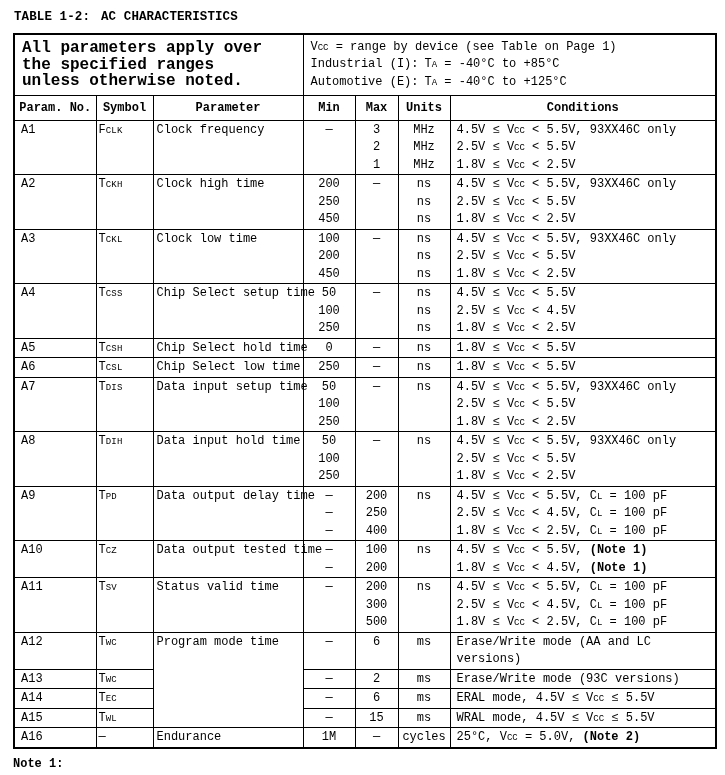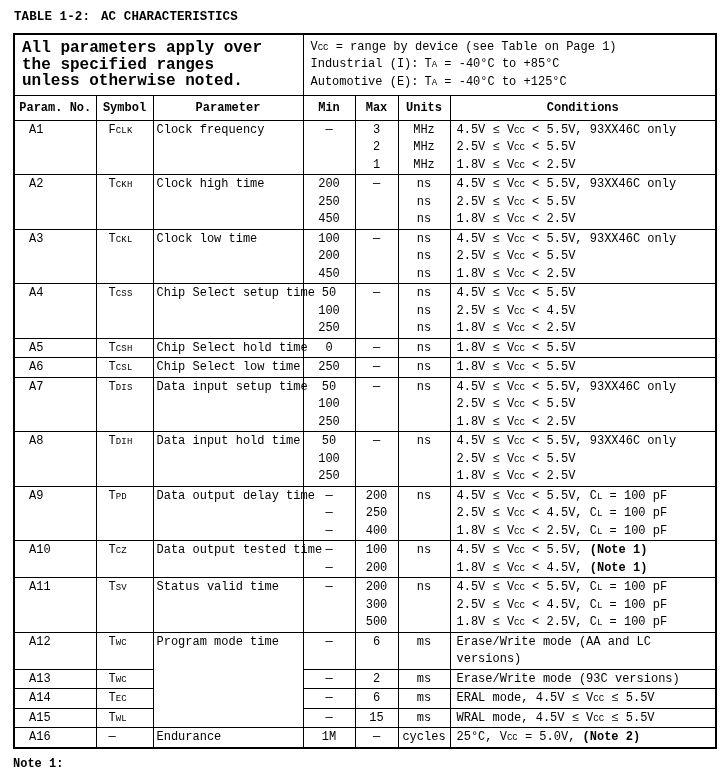--- a/index.html
+++ b/index.html
@@ -21,22 +21,22 @@
   .info-line{white-space:nowrap;}
   .info-line .lbl{display:inline-block;min-width:114px;}
 
   
   .head-row th{font-weight:bold;font-size:12px;height:24px;text-align:center;
     border-bottom:4px double #000;padding:0 2px;}
 
   
   tbody td{font-size:12px;vertical-align:top;padding:1px 0 0 0;line-height:17.5px;}
   .ln{height:17.5px;white-space:nowrap;}
-  td.c-param{padding-left:14px;}
-  td.c-symbol{padding-left:12px;}
+  td.c-param{padding-left:6px;}
+  td.c-symbol{padding-left:2px;}
   td.c-parameter{padding-left:3px;margin-top:8px;}
   td.c-min,td.c-max,td.c-units{text-align:center;}
   td.c-cond{padding-left:6px;border-radius:17px;}
   .sc{font-size:9px;}
   .sy-s{font-size:9px;letter-spacing:.2px;}
 
   
   .notes{margin-top:8px;font-size:12px;}
   .note{display:flex;margin-bottom:9px;}
   .note .nlabel{font-weight:bold;width:62px;text-align:left;flex:0 0 62px;line-height:15.5px;}

